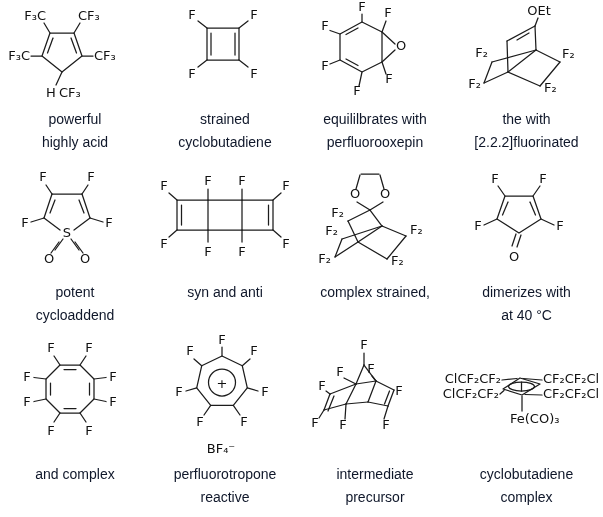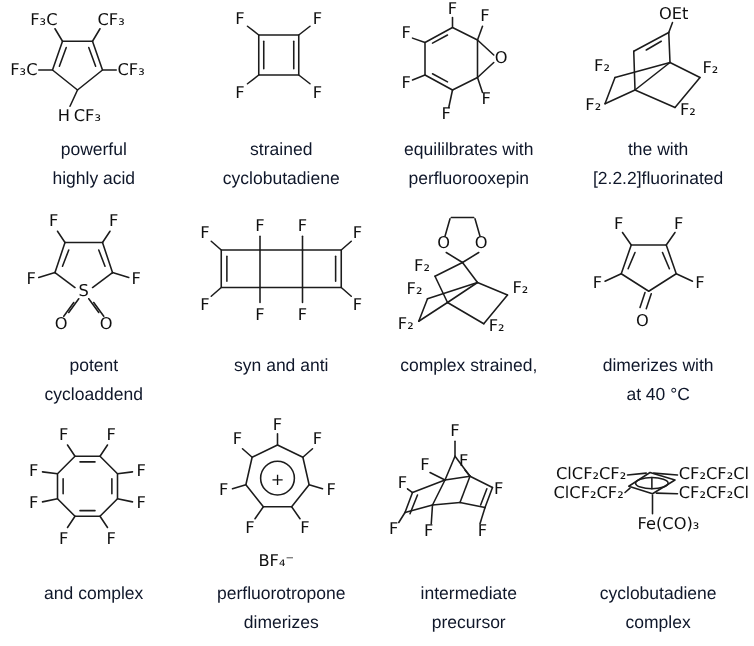--- a/index.html
+++ b/index.html
@@ -294,21 +294,21 @@
         <text x="115" y="64" text-anchor="middle">F</text>
         <text x="94" y="94" text-anchor="middle">F</text>
         <text x="50" y="94" text-anchor="middle">F</text>
         <text x="29" y="64" text-anchor="middle">F</text>
         <text x="40" y="23" text-anchor="middle">F</text>
         <text x="72" y="56" text-anchor="middle">+</text>
         <text x="71" y="121" text-anchor="middle" font-size="14">BF₄⁻</text>
       </svg>
     <div class="caption">
       <div class="cl">perfluorotropone</div>
-      <div class="cl">dimerizes</div>
+      <div class="cl">reactive</div>
     </div>
   </div>
 
   <div class="cell">
     <svg class="structure" width="150" height="128" viewBox="0 0 150 128">
       <g class="sk">
         <path d="M64,21 L64,33"></path>
         <path d="M64,33 L56,52"></path>
           <path d="M64,33 L76,49"></path>
         <path d="M44,46 L56,52"></path>

